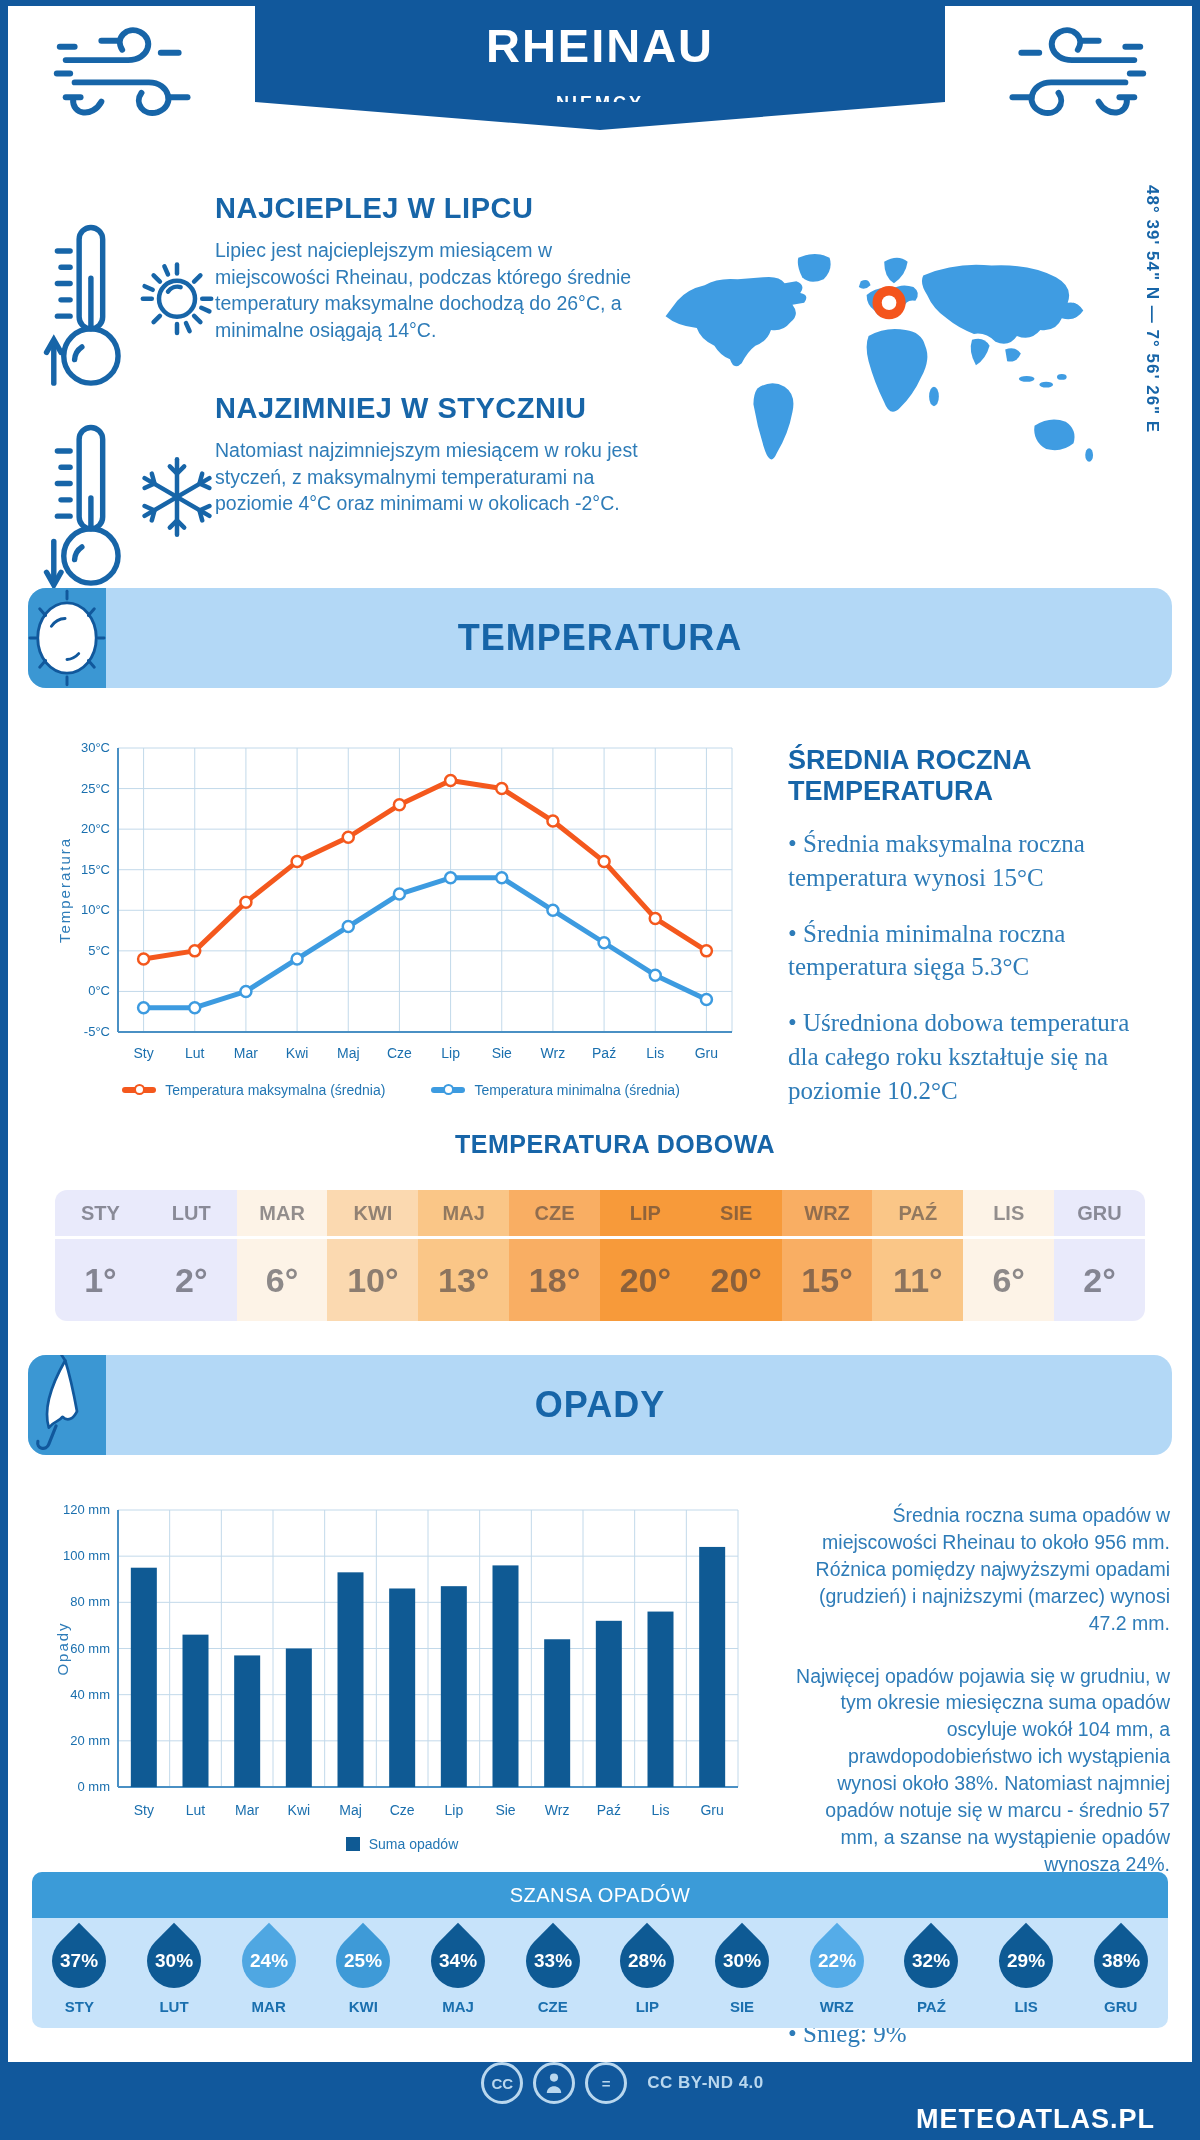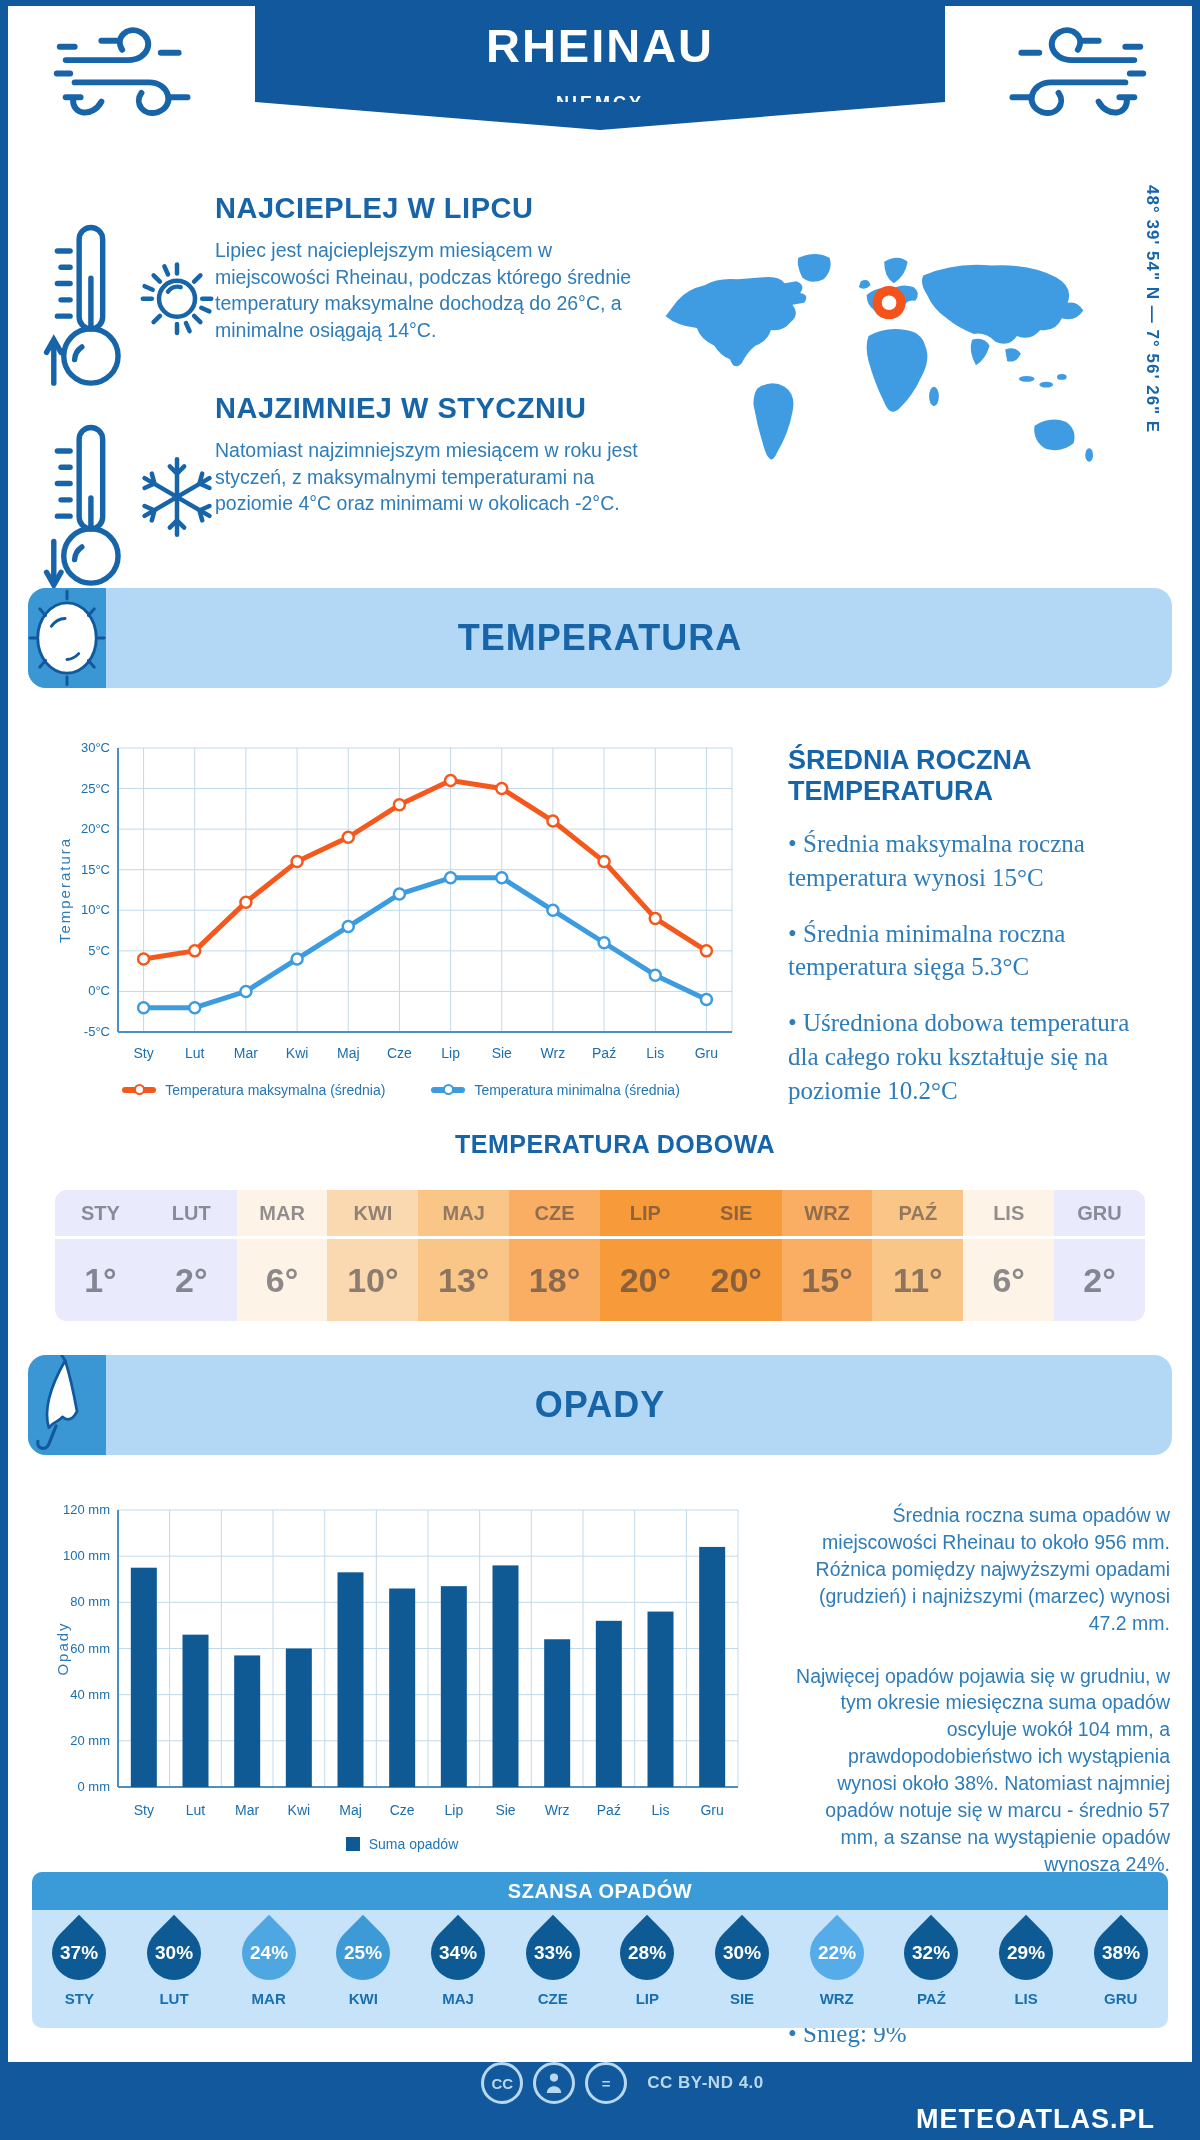--- a/index.html
+++ b/index.html
@@ -68,22 +68,22 @@
     font-size:34px;font-weight:bold;color:rgba(50,50,60,0.55);}
 
   
   .precip-text{position:absolute;left:788px;top:1502px;width:382px;}
   .precip-text p{margin:0 0 26px 0;font-size:19.5px;line-height:1.38;color:#2e7cb8;text-align:right;}
   .bytype{position:absolute;left:788px;top:1893px;width:382px;}
   .bytype .bullet{margin-bottom:8px;}
 
   
   .chance{position:absolute;left:32px;top:1872px;width:1136px;height:156px;border-radius:10px;overflow:hidden;background:#c7e3fa;}
-  .chance-hd{height:38px;background:#3b9bd8;display:flex;align-items:center;justify-content:center;
-    color:#fff;font-size:20px;font-weight:bold;letter-spacing:0.5px;}
+  .chance-hd{height:46px;background:#3b9bd8;display:flex;align-items:center;justify-content:center;
+    color:#fff;font-size:20px;font-weight:normal;letter-spacing:0.5px;}
   .drops{display:flex;}
   .drop-col{flex:1;text-align:center;}
   .drop{width:54px;height:54px;margin:16px auto 10px;border-radius:50% 0 50% 50%;transform:rotate(-45deg);
     display:flex;align-items:center;justify-content:center;}
   .drop-val{transform:rotate(45deg);color:#fff;font-size:19px;font-weight:bold;}
   .drop-month{font-size:15px;font-weight:bold;color:#1a6fae;}
 
   
   .footer{position:absolute;left:0;right:0;top:2062px;height:78px;background:#11589c;display:flex;align-items:center;flex-direction:column;}
   .cc-group{display:flex;align-items:center;gap:10px;margin-left:45px;}

